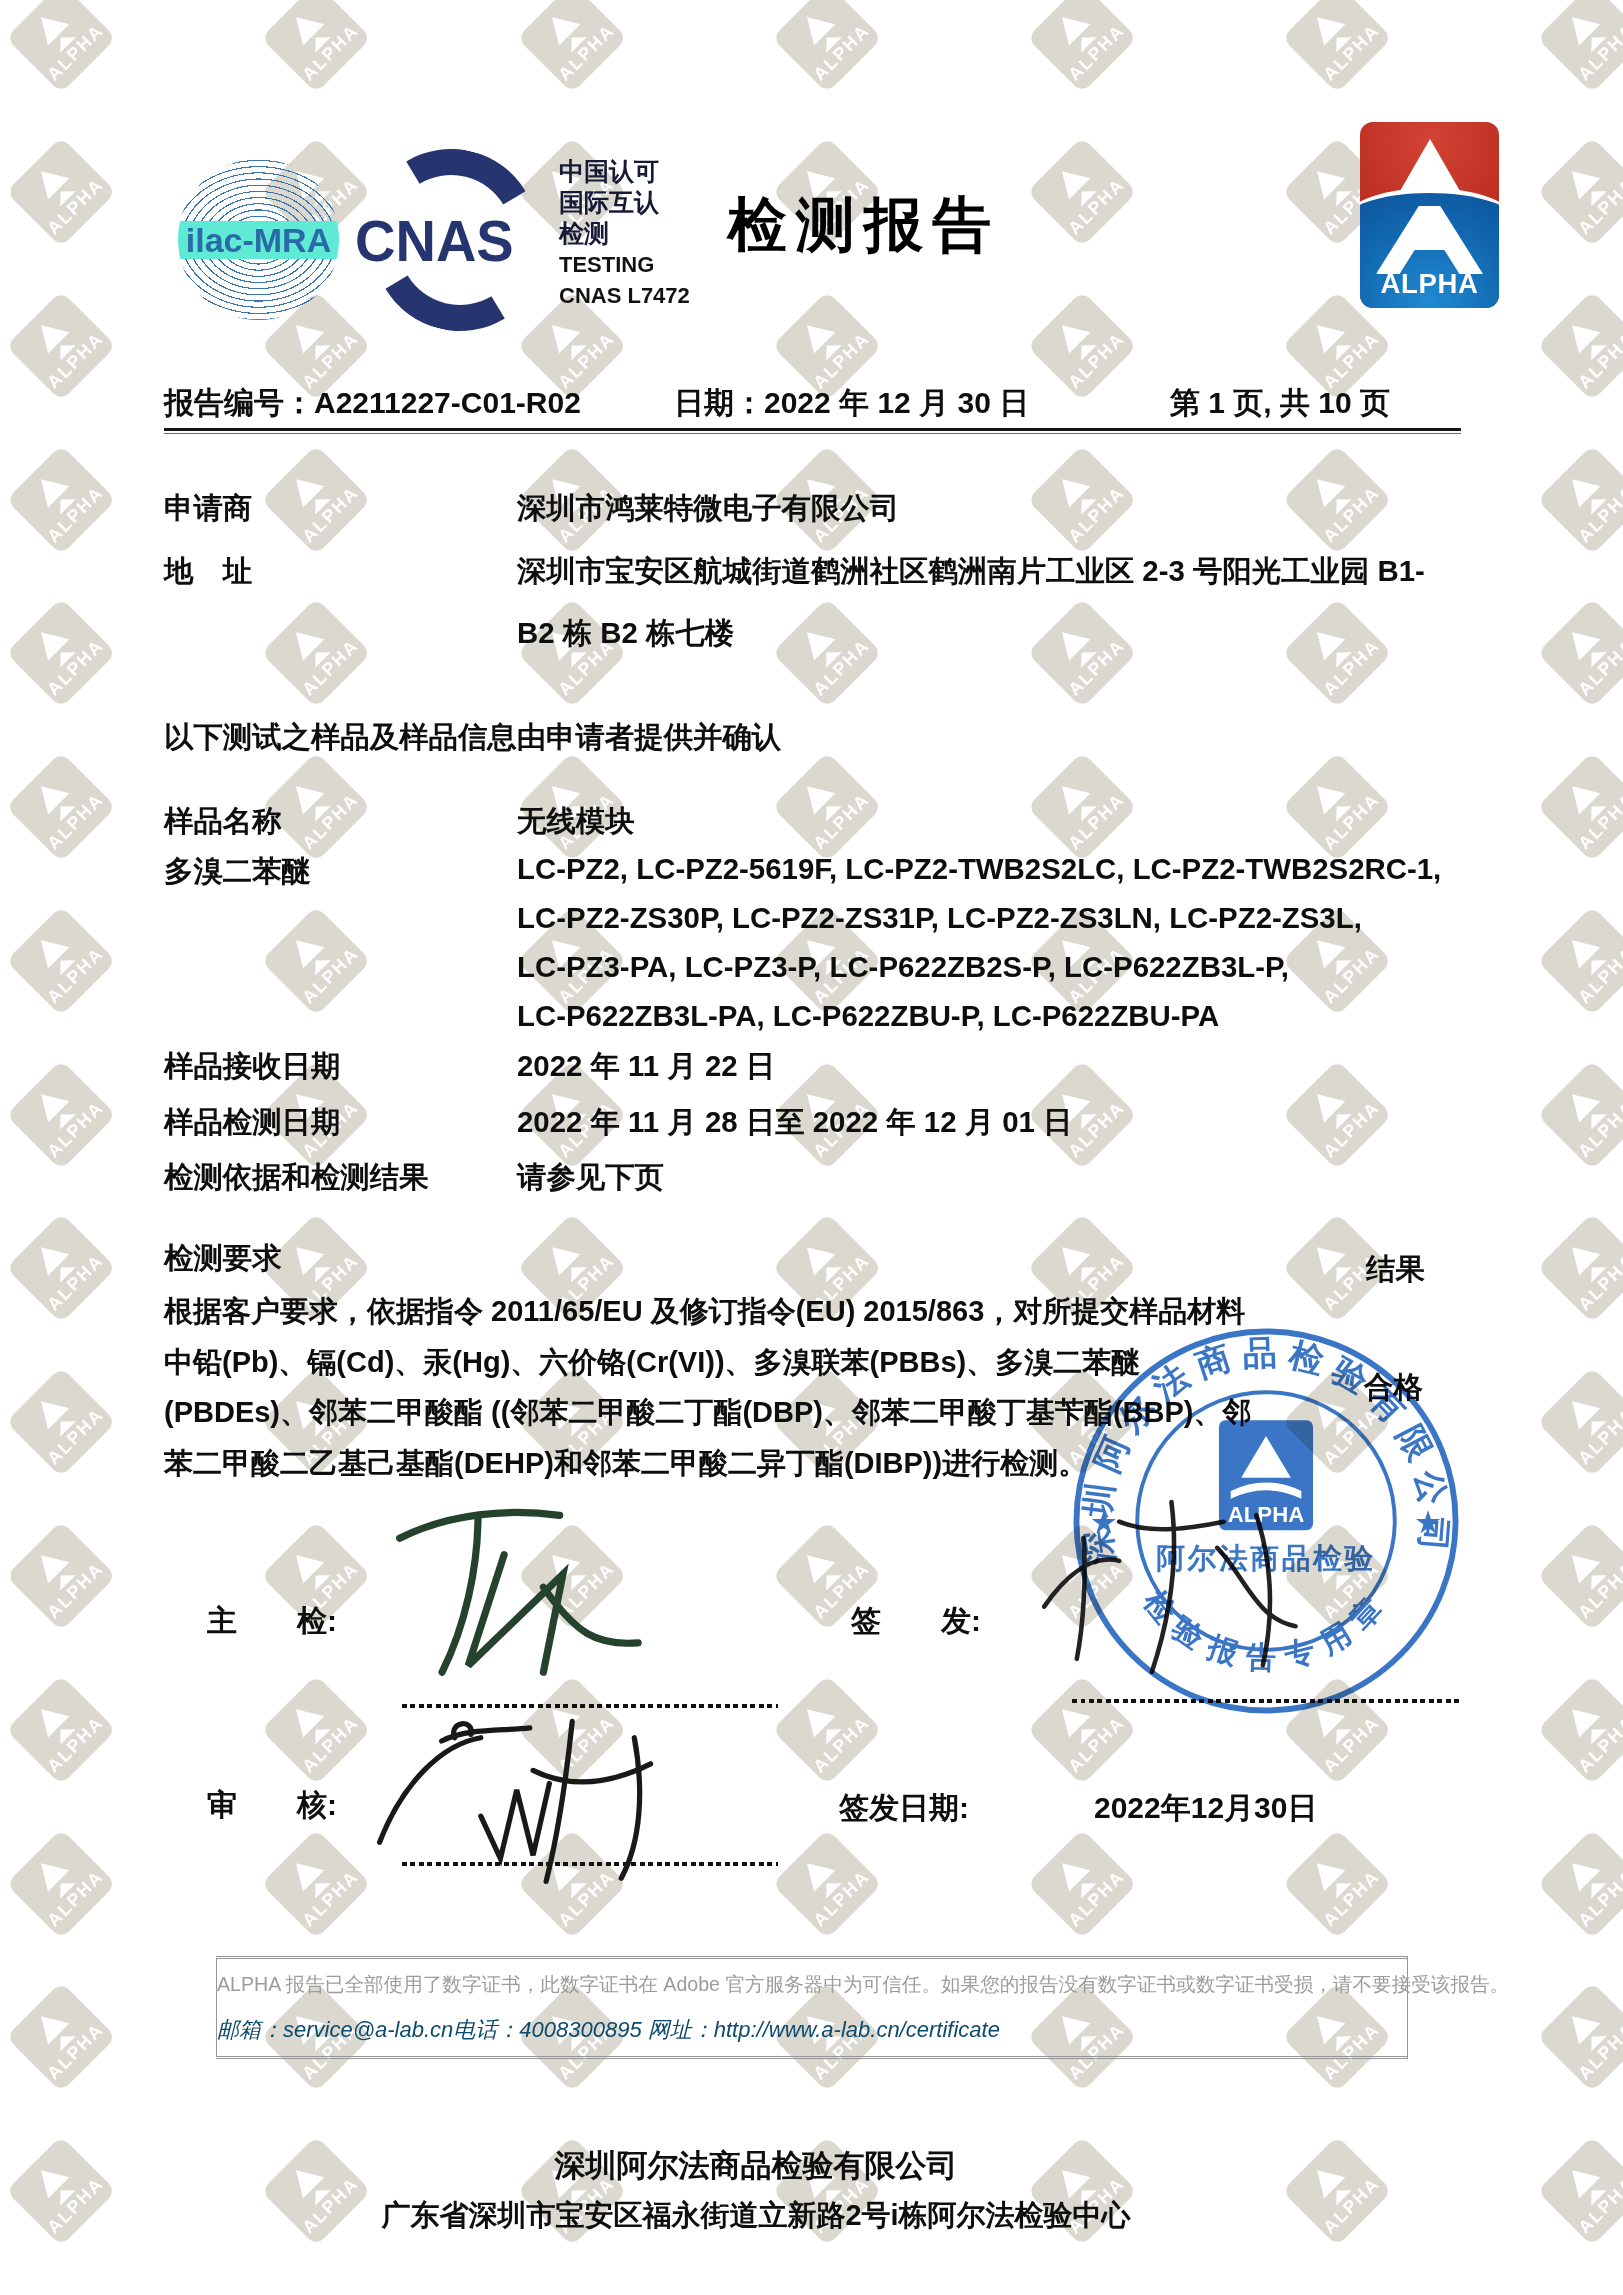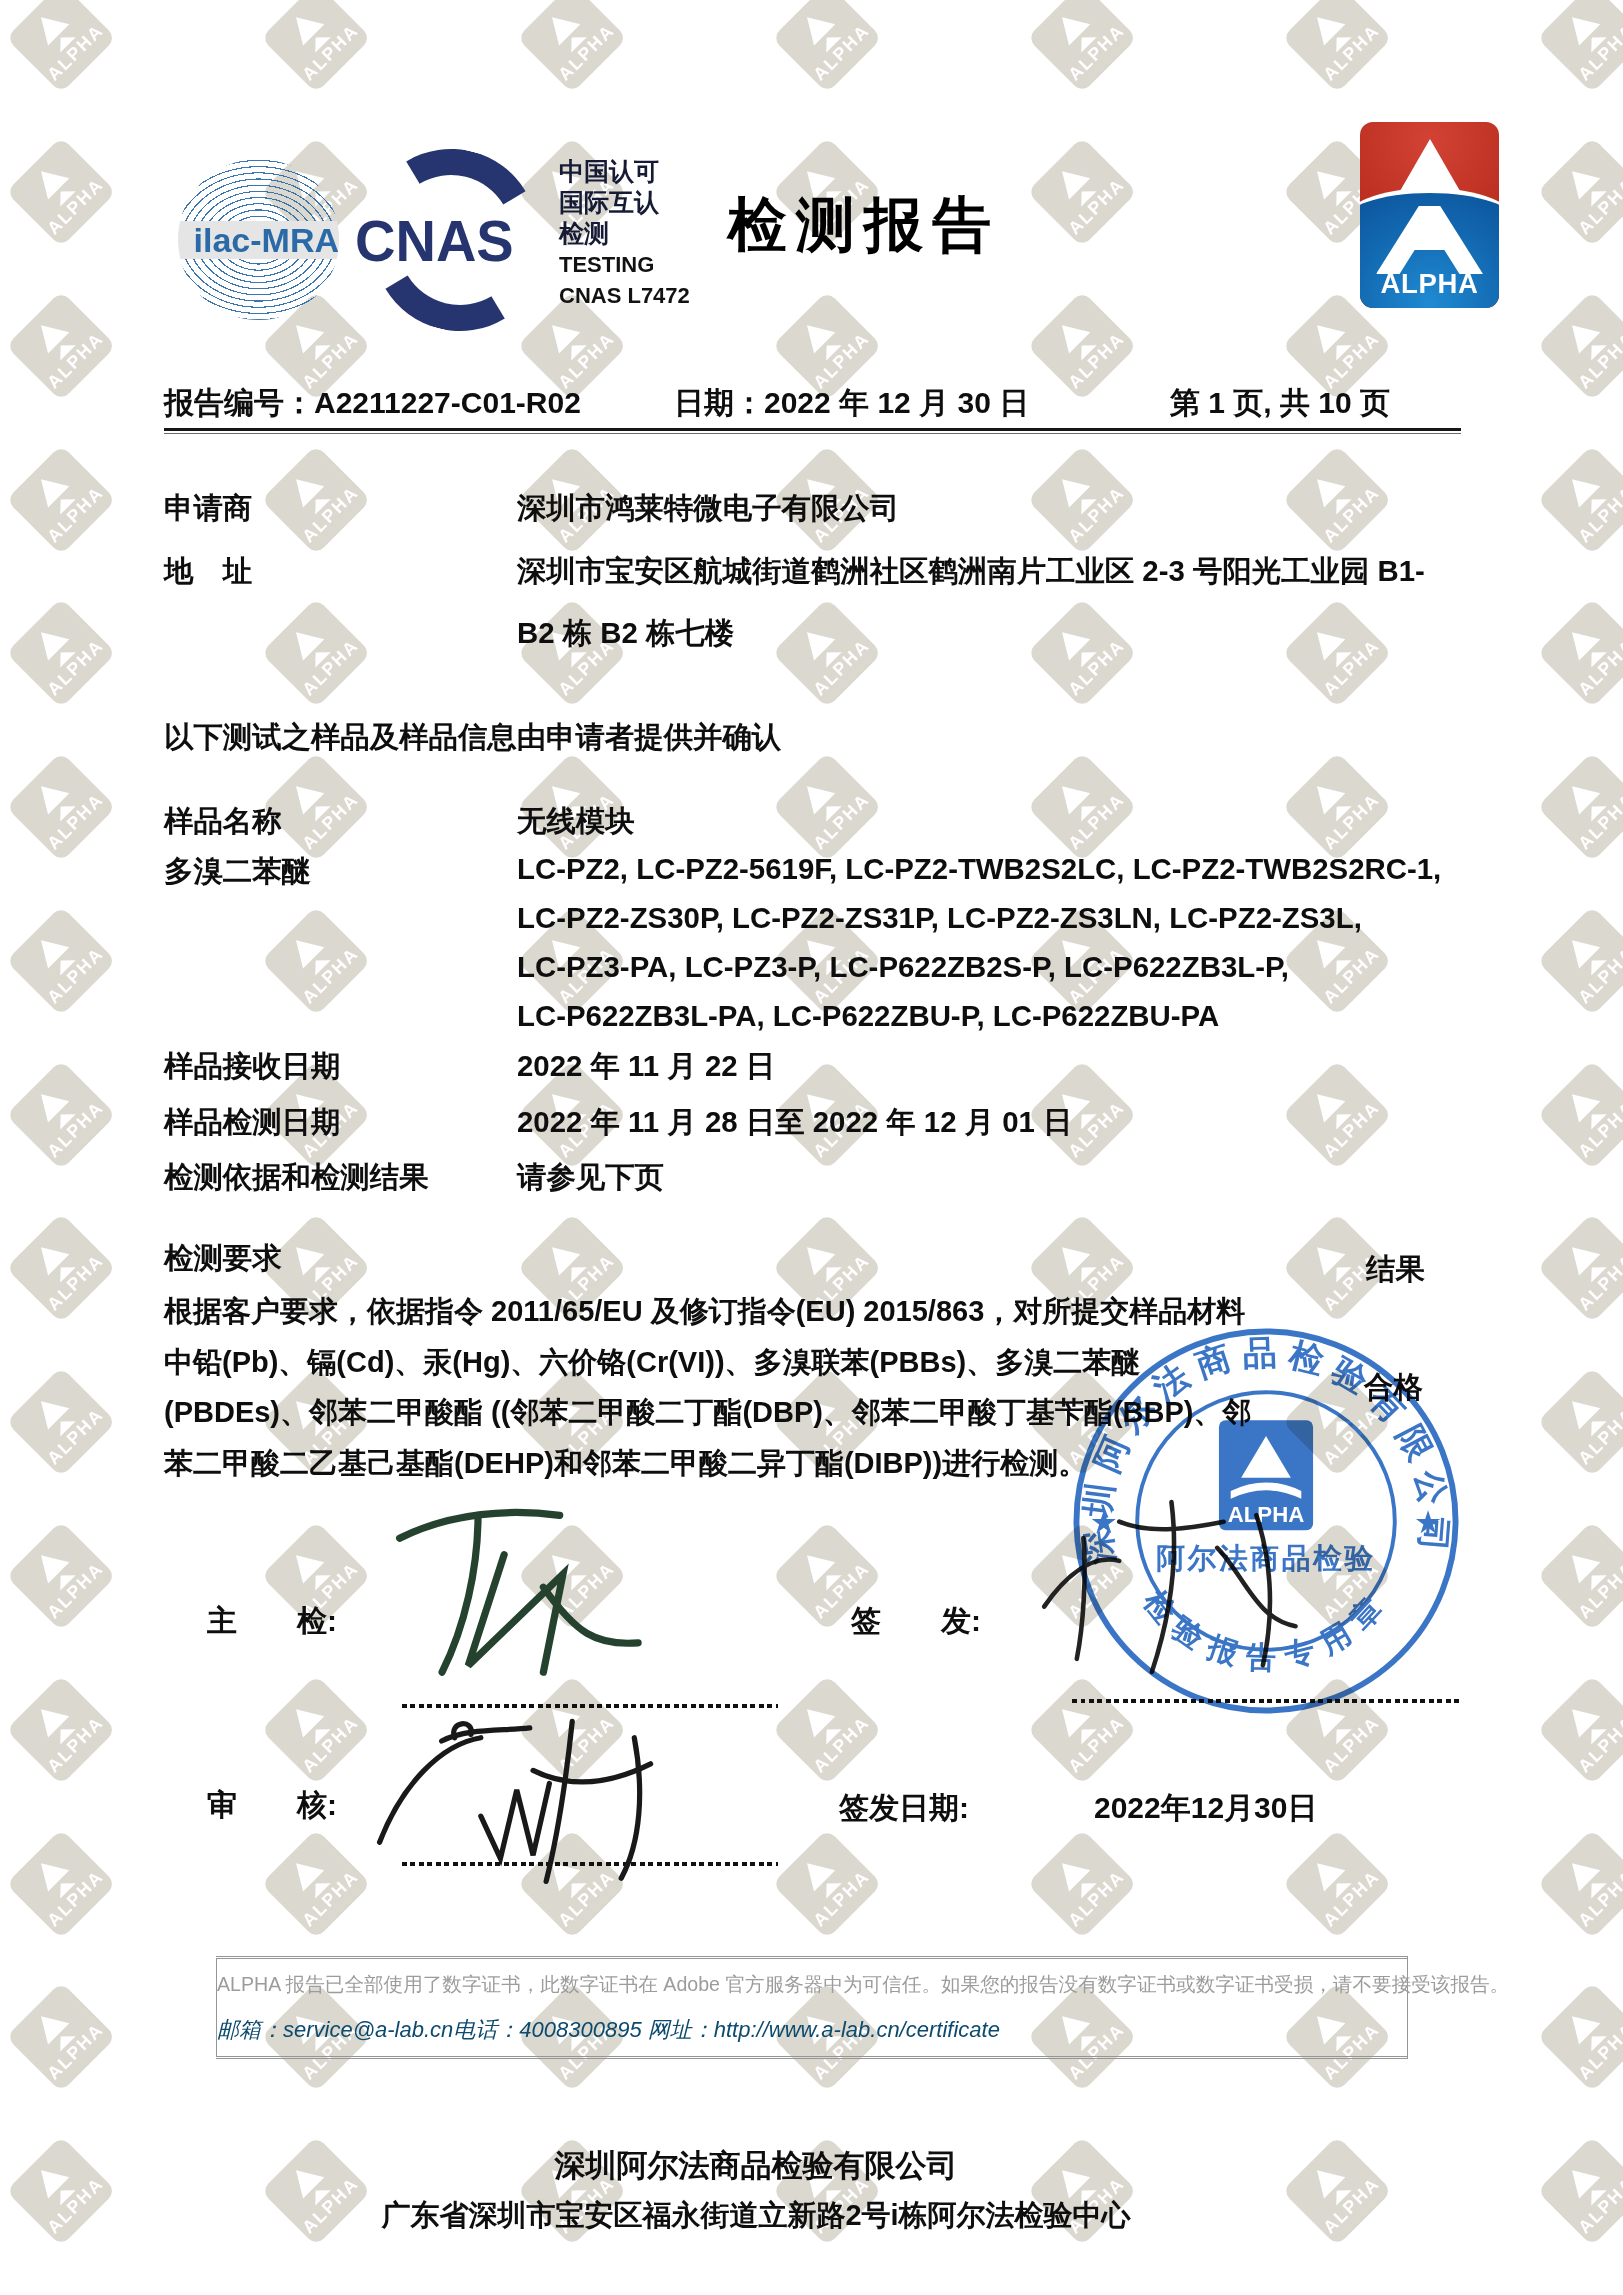--- a/index.html
+++ b/index.html
@@ -15,21 +15,21 @@
   .wm-c{position:absolute;inset:0;display:flex;flex-direction:column;align-items:center;justify-content:center;transform:rotate(-45deg);}
   .wm-tri{width:0;height:0;border-left:15.7px solid transparent;border-right:15.7px solid transparent;border-bottom:25px solid #fff;margin-bottom:3.3px;}
   .wm-ch{width:22px;height:10.5px;background:#fff;clip-path:polygon(50% 0,100% 100%,0 100%);margin-bottom:2.6px;}
   .wm-word{color:#fff;font-weight:800;font-size:17.7px;letter-spacing:2px;line-height:1;}
   
   .content{position:absolute;inset:0;z-index:1;}
   .ilac{left:178px;top:159px;width:161px;height:161px;border-radius:50%;overflow:hidden;}
   .ilac-top,.ilac-bot{position:absolute;left:0;width:100%;height:50%;}
   .ilac-top{top:0;background:repeating-radial-gradient(ellipse 92px 79px at 50% 108%,rgba(48,110,170,0) 0 5.9px,rgba(48,110,170,.95) 5.9px 7.2px);}
   .ilac-bot{bottom:0;background:repeating-radial-gradient(ellipse 92px 79px at 50% -8%,rgba(48,110,170,0) 0 5.9px,rgba(48,110,170,.95) 5.9px 7.2px);}
-  .ilac-band{position:absolute;left:0;top:62px;width:100%;height:38px;background:#e5e5e5;display:flex;align-items:center;justify-content:flex-end;}
+  .ilac-band{position:absolute;left:0;top:62px;width:100%;height:38px;background:#5eead4;display:flex;align-items:center;justify-content:center;}
   .ilac-word{font-size:34px;font-weight:800;color:#2a6aa6;letter-spacing:0px;}
   .cnas{left:355px;top:162px;width:196px;height:143px;}
   .cnas-arc{position:absolute;width:122px;height:122px;border:26px solid transparent;border-radius:50%;}
   .cnas-a1{left:9.2px;top:-13px;border-top-color:#26356f;transform:rotate(14deg);}
   .cnas-a2{left:18.3px;top:-5.2px;border-bottom-color:#26356f;transform:rotate(14deg);}
   .cnas-word{position:absolute;left:0px;top:47px;font-size:56px;font-weight:800;color:#26356f;letter-spacing:0px;transform:scaleY(1.02);}
   .accred{left:559px;top:156px;width:170px;display:flex;flex-direction:column;}
   .accred div{line-height:31px;font-weight:700;}
   .accred .cn{font-size:25px;color:#151a35;}
   .accred .en{font-size:22px;color:#121212;}

